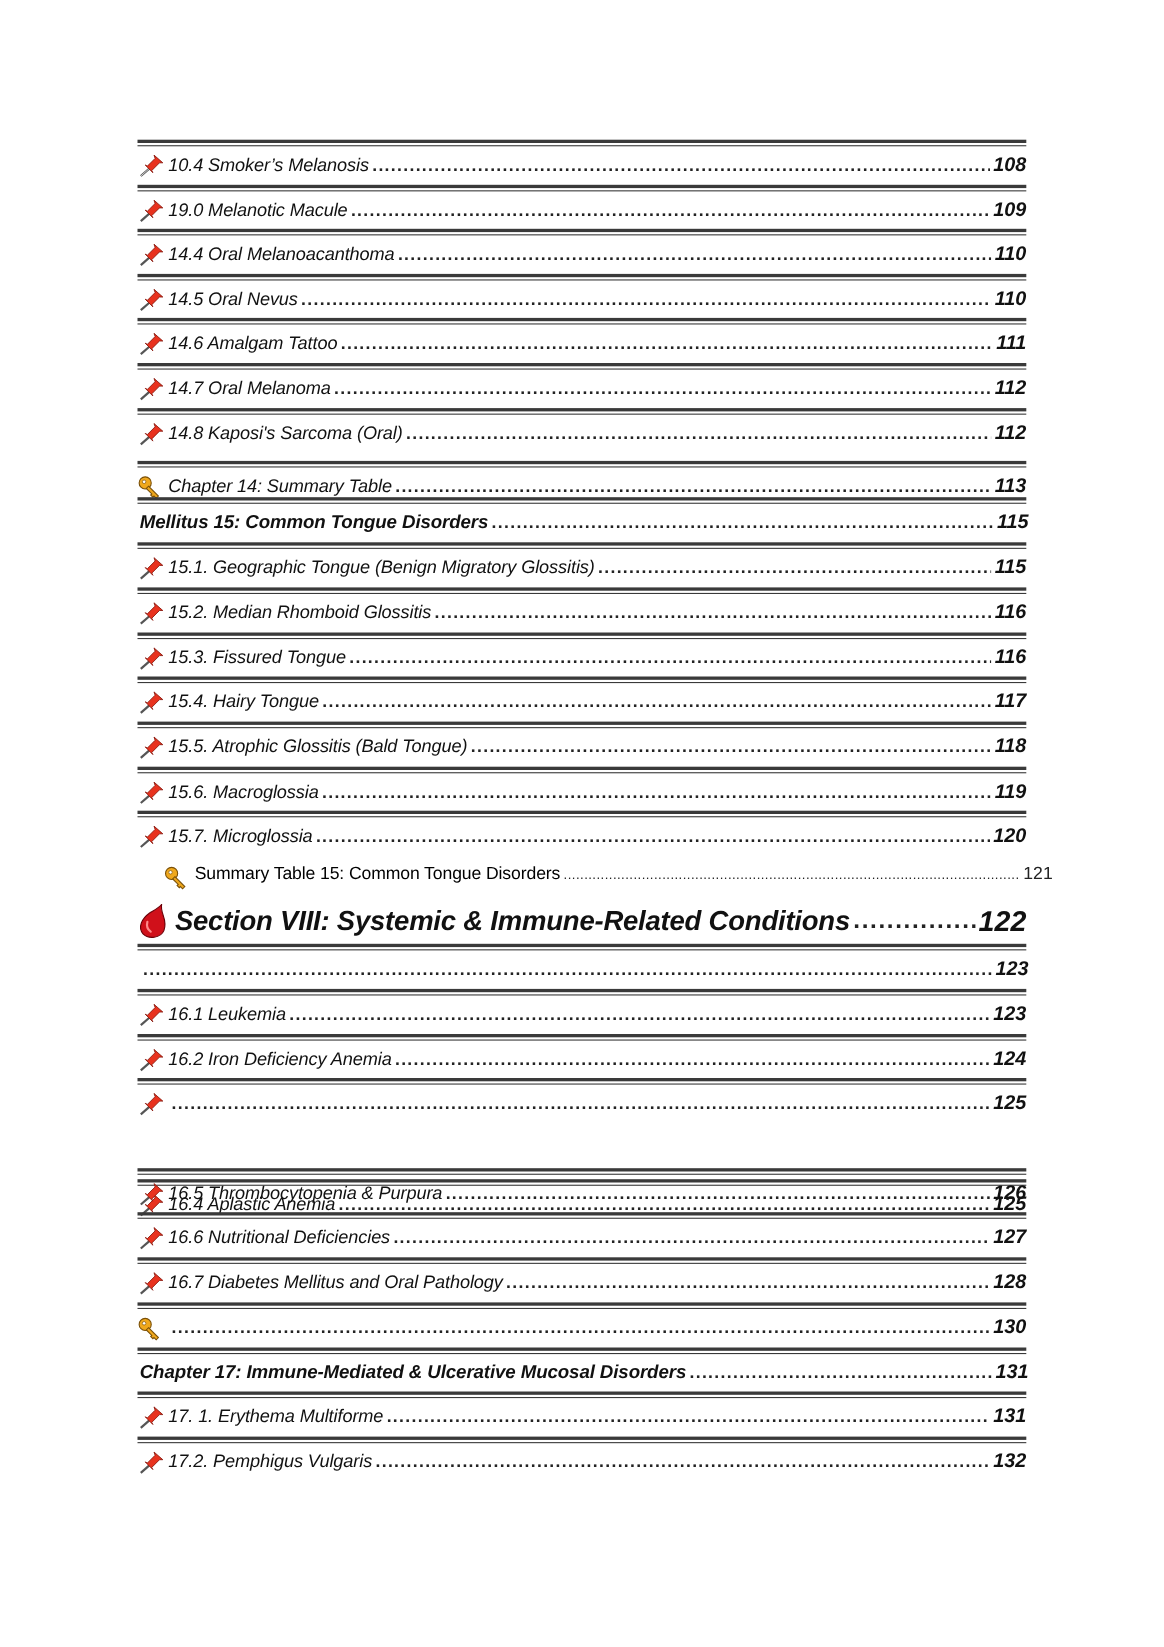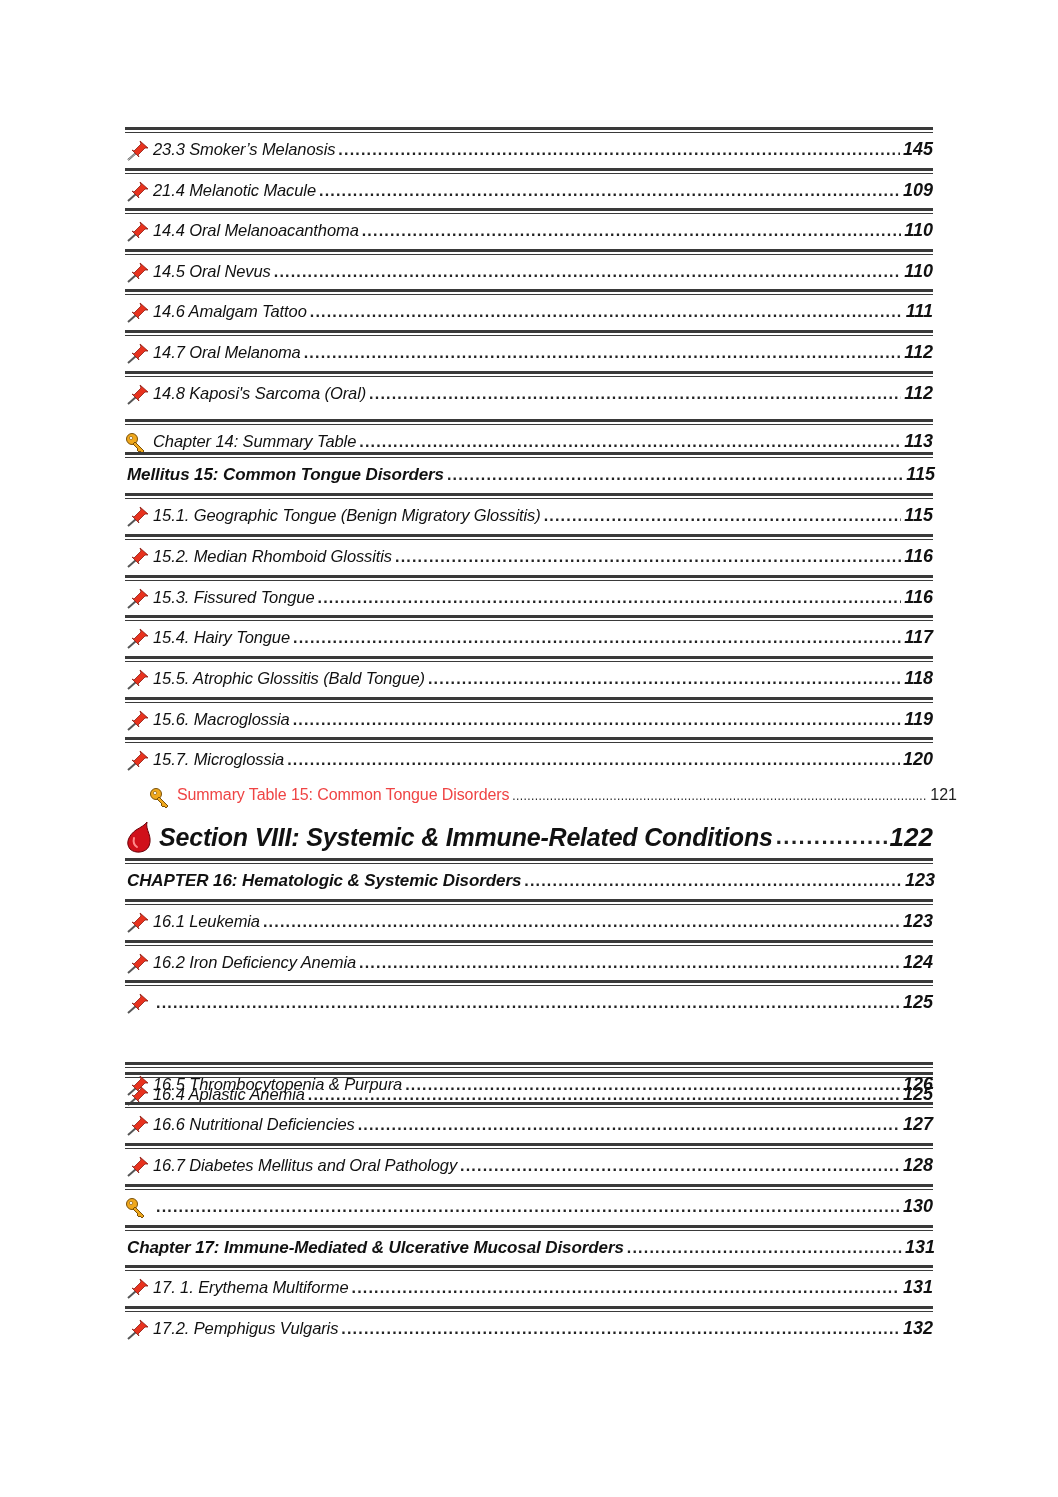--- a/index.html
+++ b/index.html
@@ -32,21 +32,21 @@
     flex: 1 1 auto; overflow: hidden; white-space: nowrap; margin: 0 3px;
     font-weight: bold; font-size: 16px; letter-spacing: 1.2px; color: #222;
   }
   .leader::after { content: "........................................................................................................................................................................................................"; }
   .page { white-space: nowrap; font-style: italic; font-weight: bold; font-size: 18px; }
 
   .row.chapter .label { font-weight: bold; font-size: 17px; }
   .row.chapter .line { padding-left: 2px; }
 
   .row.sub .line { padding-left: 24px; }
-  .row.sub .label { font-style: normal; font-size: 16px; color: #ef4444; }
+  .row.sub .label { font-style: normal; font-size: 16px; color: #000000; }
   .row.sub .leader { font-weight: normal; font-size: 12px; letter-spacing: 0.4px; }
   .row.sub .page { font-style: normal; font-weight: normal; font-size: 16px; color: #222; }
 
   .row.section { height: 44px; }
   .row.section .icon { width: 34px; flex-basis: 34px; height: 34px; }
   .row.section .label { font-weight: bold; font-size: 25px; letter-spacing: -0.2px; }
   .row.section .leader { font-size: 22px; letter-spacing: 1.5px; }
   .row.section .page { font-size: 26px; }
   .row.section .line { height: 34px; align-items: center; margin-bottom: 0; justify-content: space-between; }
 </style>
@@ -57,35 +57,35 @@
 
   <div class="row ruled item" style="top:127px">
     <div class="line">
       <span class="icon">
           <svg width="26" height="22" viewBox="0 0 26 22">
             <line x1="3" y1="20" x2="11" y2="13" stroke="#555" stroke-width="2"></line>
             <line x1="3" y1="20" x2="11" y2="13" stroke="#ddd" stroke-width="0.8"></line>
             <path d="M9 11 L16 4 L15 1 L23 8 L20 8 L13 15 L14 17 L7 10 Z" fill="#e8321e" stroke="#8a1a10" stroke-width="0.8"></path>
           </svg>
         </span>
-      <span class="label">23.3 Smoker’s Melanosis</span>
-      <span class="leader"></span>
-      <span class="page">145</span>
+      <span class="label">10.4 Smoker’s Melanosis</span>
+      <span class="leader"></span>
+      <span class="page">108</span>
     </div>
   </div>
 
   <div class="row ruled item" style="top:168px">
     <div class="line">
       <span class="icon">
           <svg width="26" height="22" viewBox="0 0 26 22">
             <line x1="3" y1="20" x2="11" y2="13" stroke="#555" stroke-width="2"></line>
             <path d="M9 11 L16 4 L15 1 L23 8 L20 8 L13 15 L14 17 L7 10 Z" fill="#e8321e" stroke="#8a1a10" stroke-width="0.8"></path>
           </svg>
         </span>
-      <span class="label">21.4 Melanotic Macule</span>
+      <span class="label">19.0 Melanotic Macule</span>
       <span class="leader"></span>
       <span class="page">109</span>
     </div>
   </div>
 
   <div class="row ruled item" style="top:208px">
     <div class="line">
       <span class="icon">
           <svg width="26" height="22" viewBox="0 0 26 22">
             <line x1="3" y1="20" x2="11" y2="13" stroke="#555" stroke-width="2"></line>
@@ -299,21 +299,20 @@
           </svg>
         </span>
       <span class="label">Section VIII:  Systemic &amp; Immune-Related Conditions</span>
       <span class="leader"></span>
       <span class="page">122</span>
     </div>
   </div>
 
   <div class="row ruled chapter" style="top:858px">
     <div class="line">
-      <span class="label">CHAPTER 16: Hematologic &amp; Systemic Disorders</span>
       <span class="leader"></span>
       <span class="page">123</span>
     </div>
   </div>
 
   <div class="row ruled item" style="top:899px">
     <div class="line">
       <span class="icon">
           <svg width="26" height="22" viewBox="0 0 26 22">
             <line x1="3" y1="20" x2="11" y2="13" stroke="#555" stroke-width="2"></line>

